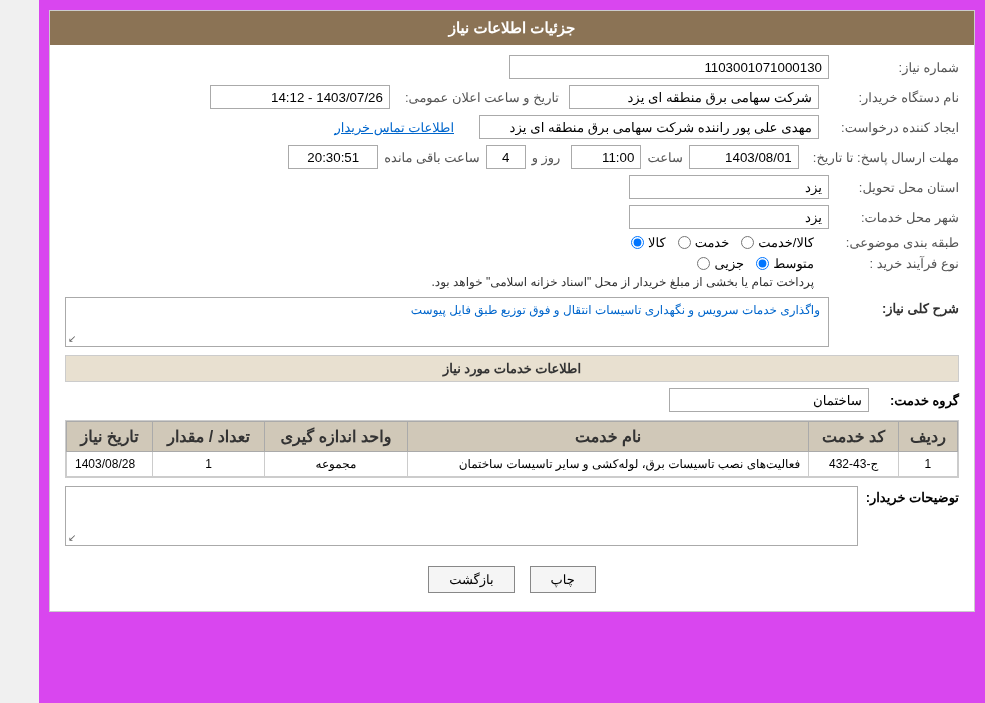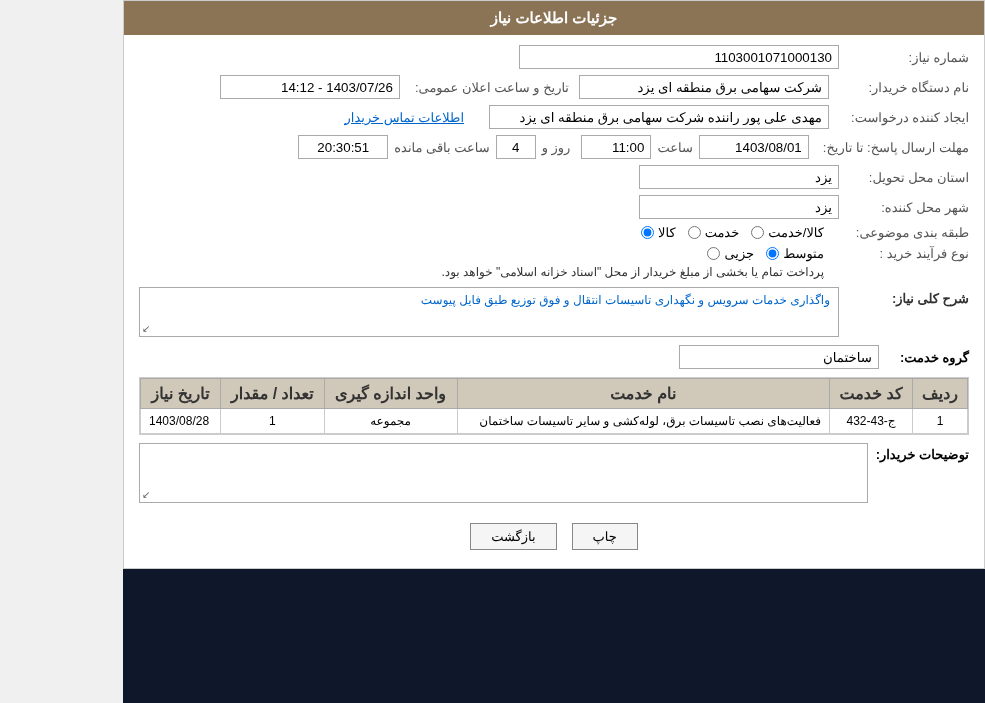--- a/index.html
+++ b/index.html
@@ -3,23 +3,24 @@
   <meta charset="utf-8">
   <style>
     * { box-sizing: border-box; margin: 0; padding: 0; }
     body {
       font-family: Tahoma, Arial, sans-serif;
       font-size: 13px;
       background: #f0f0f0;
       direction: rtl;
     }
     .page-wrapper {
-      width: 862px;
+      width: 946px;
       min-height: 703px;
-      background: #0f172a;
+      background: #d946ef;
+      padding: 10px;
     }
     .main-container {
       background: #fff;
       border: 1px solid #ccc;
     }
     .header-bar {
       background: #8B7355;
       color: #fff;
       text-align: center;
       padding: 8px 10px;
@@ -242,21 +243,21 @@
         <span style="color:#555; white-space:nowrap;">ساعت باقی مانده</span>
         <input class="input-field" style="width: 90px; text-align: center;" type="text" value="20:30:51" readonly="">
       </div>
 
       <div class="form-row">
         <span class="label">استان محل تحویل:</span>
         <input class="input-field input-medium" type="text" value="یزد" readonly="" style="">
       </div>
 
       <div class="form-row">
-        <span class="label">شهر محل کننده:</span>
+        <span class="label">شهر محل خدمات:</span>
         <input class="input-field input-medium" type="text" value="یزد" readonly="" style="">
       </div>
 
       <div class="form-row" style="gap:15px;">
         <span class="label">طبقه بندی موضوعی:</span>
         <div class="radio-group">
           <div class="radio-item">
             <span>کالا/خدمت</span>
             <input type="radio" name="category" style="">
           </div>
@@ -288,20 +289,21 @@
         </div>
       </div>
 
       <div class="description-box">
         <span class="description-label">شرح کلی نیاز:</span>
         <div class="description-text-box">
           <span>واگذاری خدمات سرویس و نگهداری تاسیسات انتقال و فوق توزیع طبق فایل پیوست</span>
         </div>
       </div>
 
+      <div class="service-section-header">اطلاعات خدمات مورد نیاز</div>
 
       <div class="service-row">
         <span class="service-label">گروه خدمت:</span>
         <input class="input-field" style="width: 200px;" type="text" value="ساختمان" readonly="">
       </div>
 
       <div class="table-container">
         <table>
           <thead>
             <tr>

